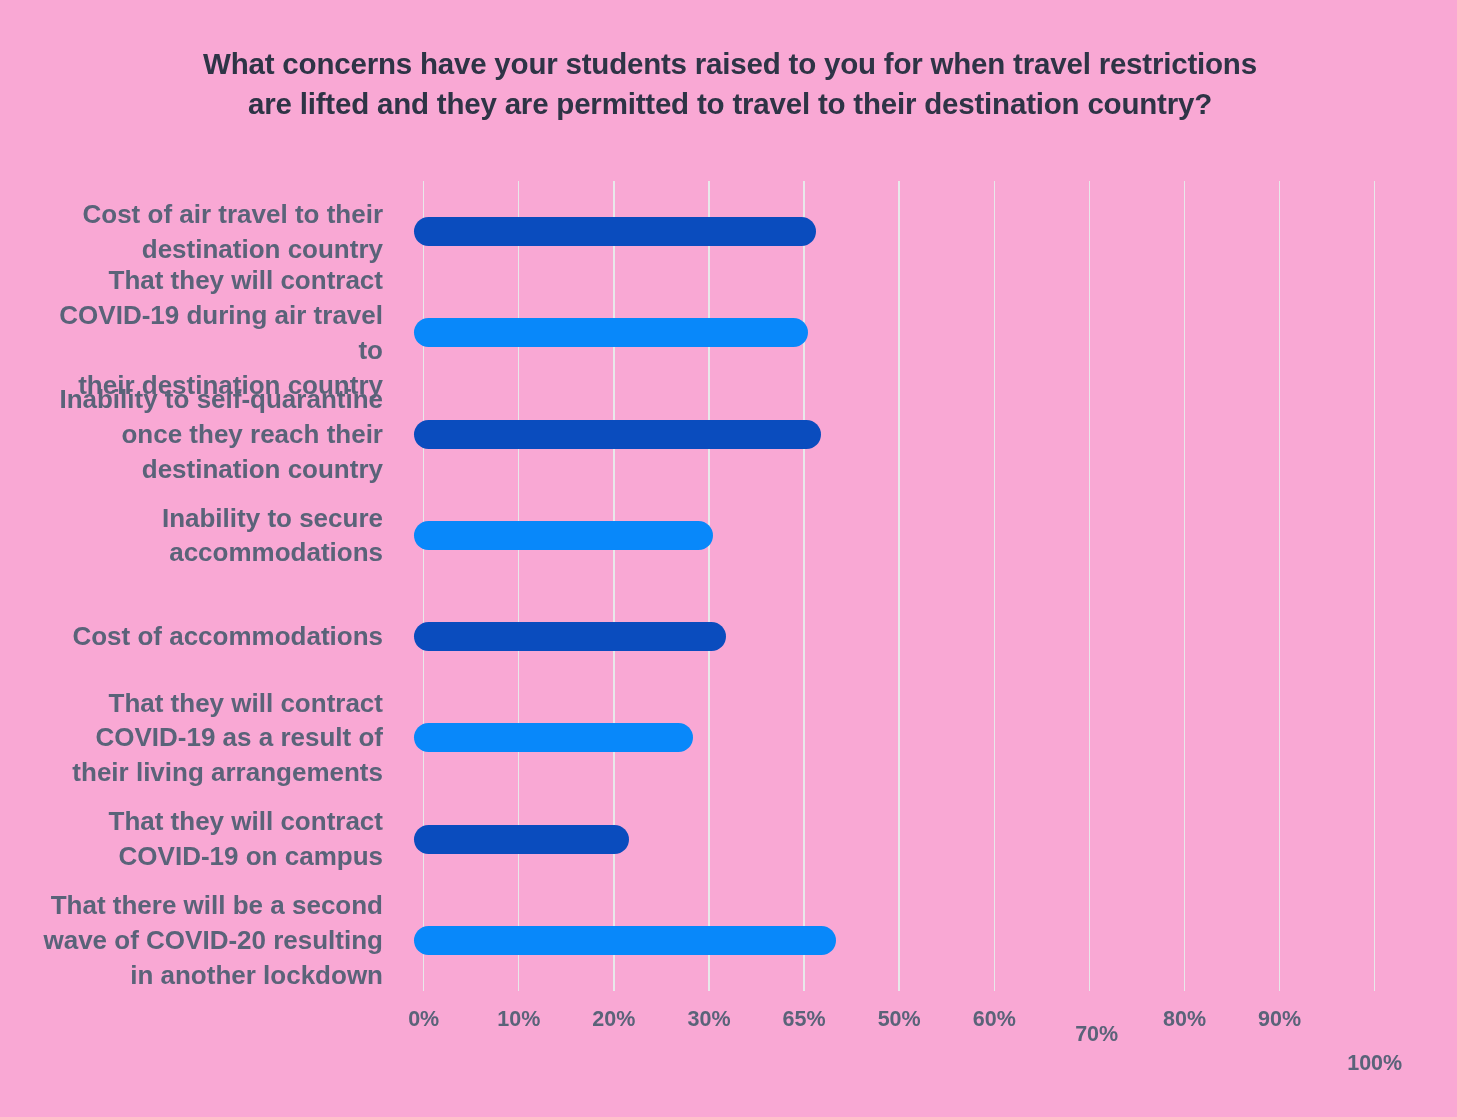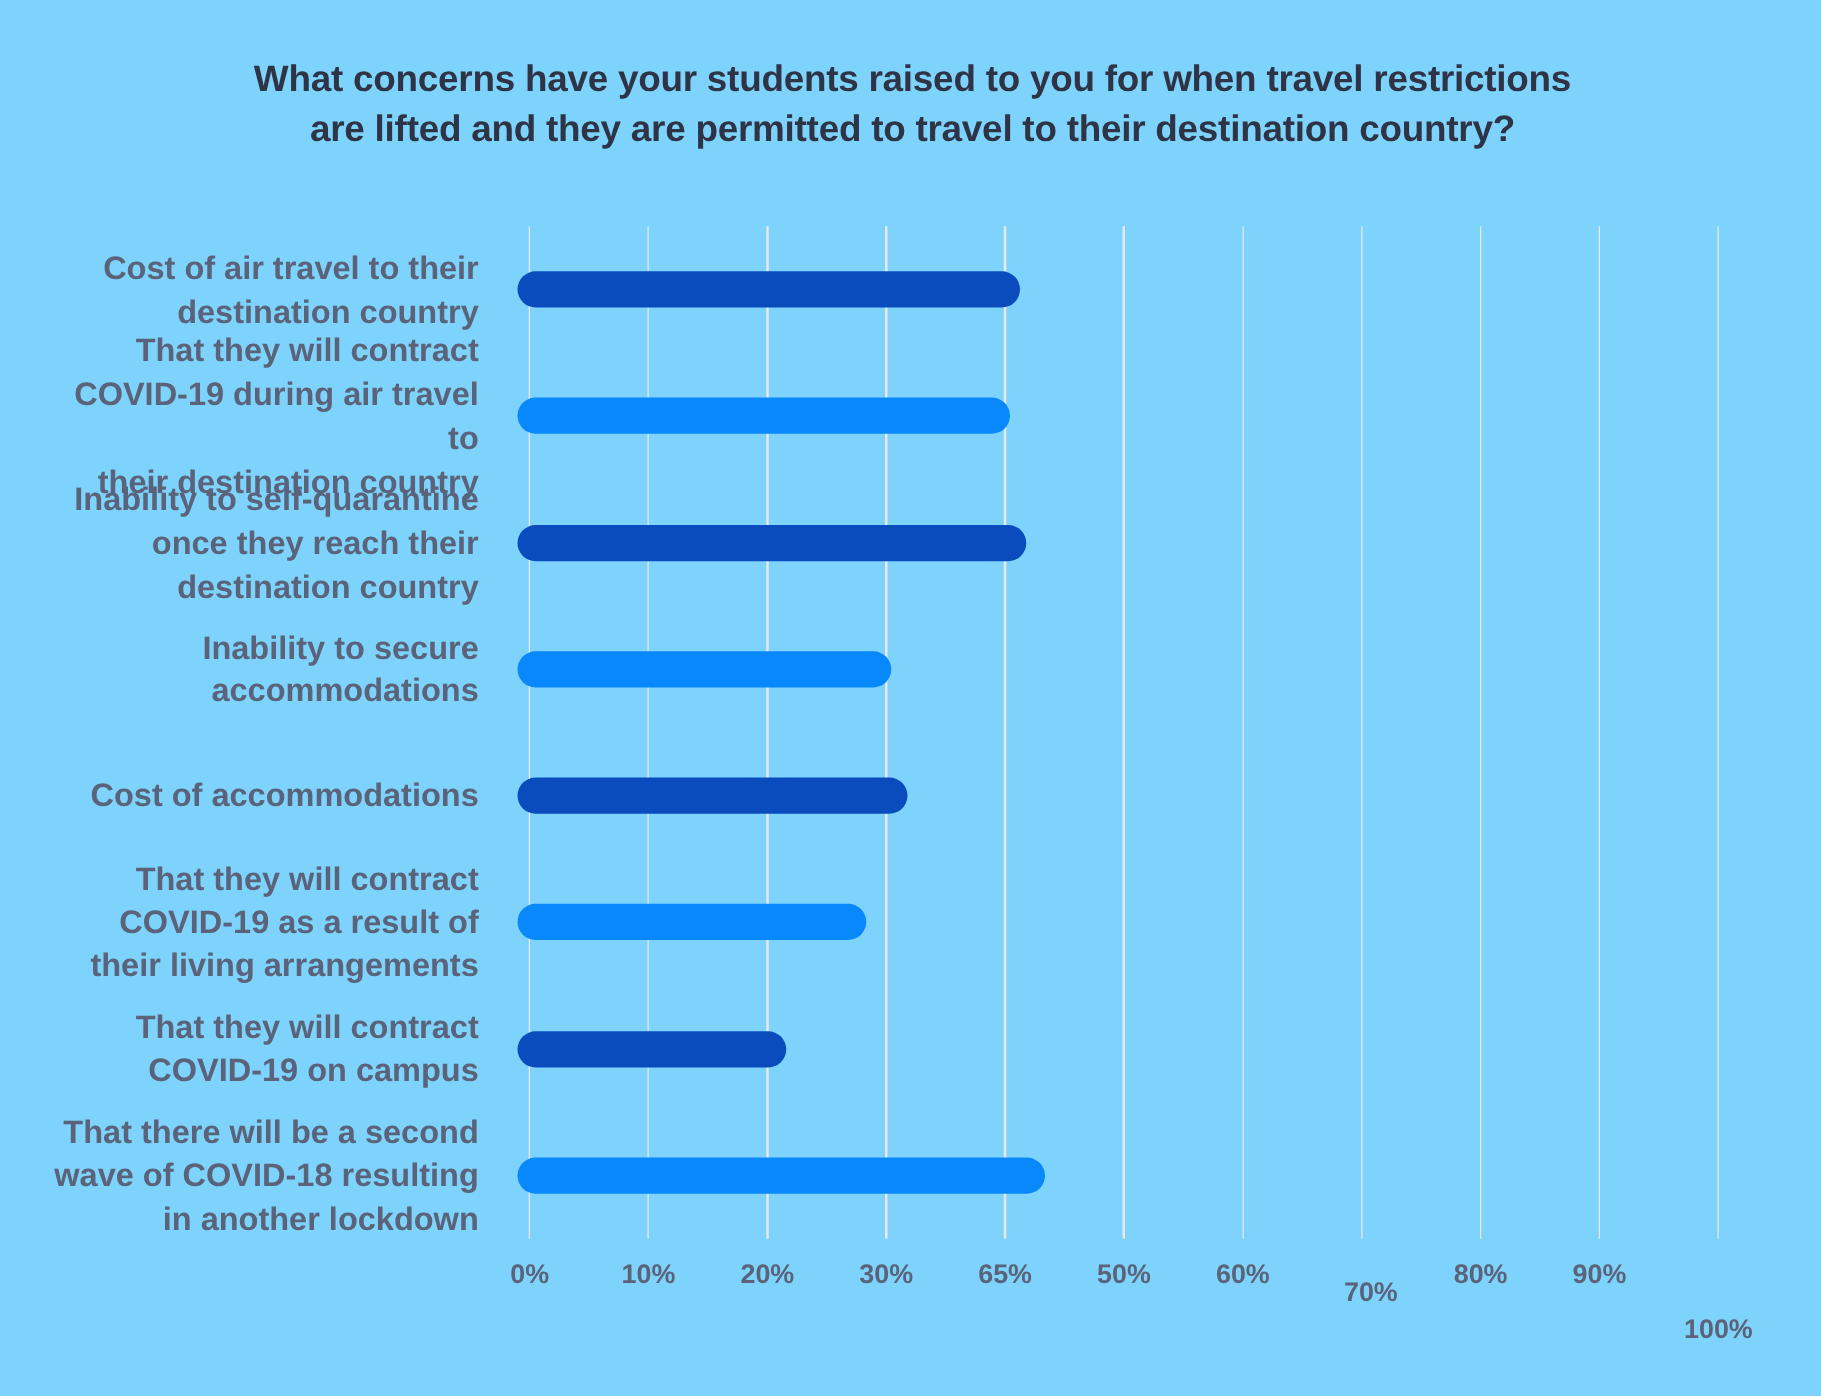--- a/index.html
+++ b/index.html
@@ -12,21 +12,21 @@
     height: 1117px;
     font-family: "Liberation Sans", sans-serif;
     -webkit-font-smoothing: antialiased;
     overflow: hidden;
   }
 
   #chart-root {
     position: relative;
     width: 1457px;
     height: 1117px;
-    background: #7dd3fc;
+    background: #f9a8d4;
   }
 
   
   .chart-title {
     position: absolute;
     left: 50px;
     top: 44px;
     width: 1360px;
     text-align: center;
     font-size: 29.5px;
@@ -135,21 +135,21 @@
 destination country</div>
       <div class="cat-label" style="top: 405px; height: 101.25px; display: flex; align-items: center; justify-content: flex-end;">Cost of accommodations</div>
       <div class="cat-label" style="top: 303.75px; height: 101.25px; display: flex; align-items: center; justify-content: flex-end;">Inability to secure
 accommodations</div>
       <div class="cat-label" style="top: 506.25px; height: 101.25px; display: flex; align-items: center; justify-content: flex-end;">That they will contract
 COVID-19 as a result of
 their living arrangements</div>
       <div class="cat-label" style="top: 607.5px; height: 101.25px; display: flex; align-items: center; justify-content: flex-end;">That they will contract
 COVID-19 on campus</div>
       <div class="cat-label" style="top: 708.75px; height: 101.25px; display: flex; align-items: center; justify-content: flex-end;">That there will be a second
-wave of COVID-18 resulting
+wave of COVID-20 resulting
 in another lockdown</div>
     </div>
 
   <div class="plot-area">
     <div class="gridlines">
         <div class="gridline" style="left: -0.7px;"></div>
         <div class="gridline" style="left: 94.4px;"></div>
         <div class="gridline" style="left: 189.5px;"></div>
         <div class="gridline" style="left: 284.6px;"></div>
         <div class="gridline" style="left: 379.7px;"></div>

